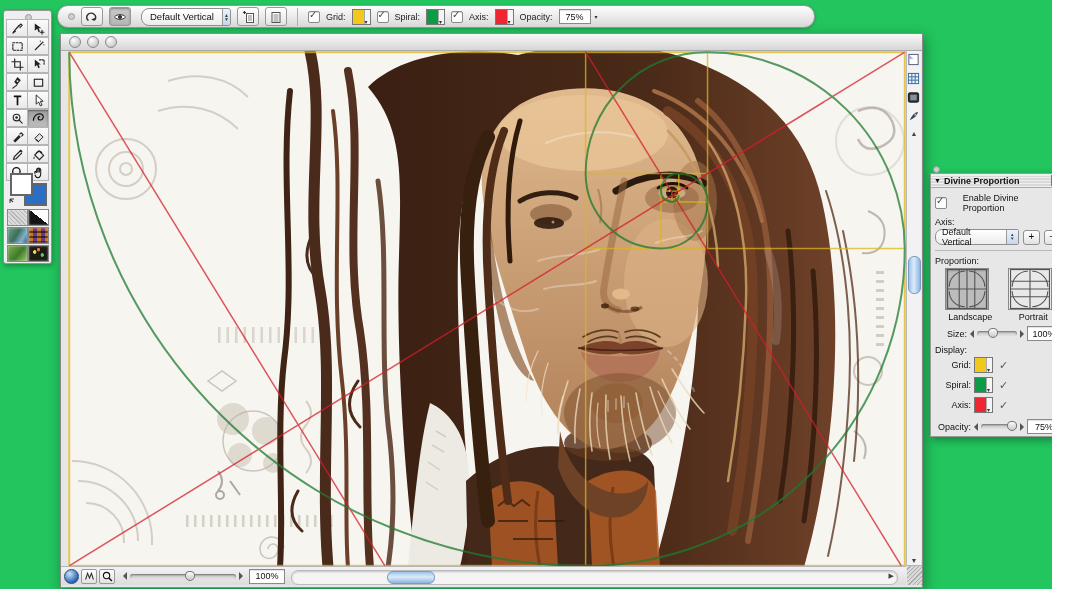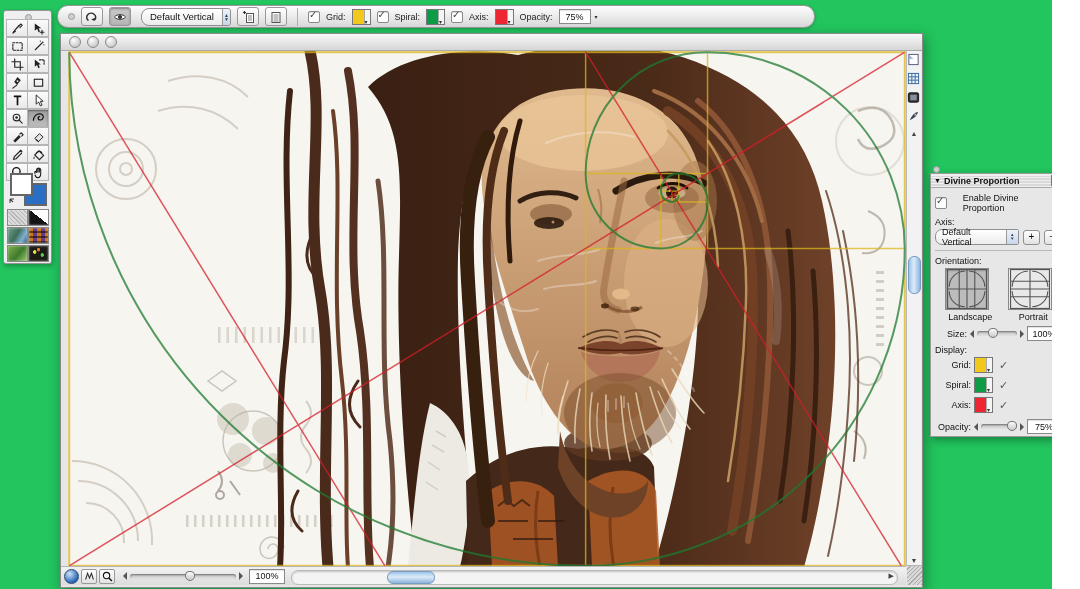--- a/index.html
+++ b/index.html
@@ -550,21 +550,21 @@
         <span class="stepper" style="width:12px;height:14px;margin-left:auto;border-left:1px solid #9a9a9a;background:linear-gradient(#eef3fa,#c7d6ea);display:flex;flex-direction:column;align-items:center;justify-content:center;font-size:4.5px;line-height:4px;color:#345;">
             <span>▲</span>
             <span>▼</span>
           </span>
       </div>
       <div class="pbtn">+</div>
       <div class="pbtn">−</div>
     </div>
     <div class="hr"></div>
     <div class="prow" style="padding-bottom:0;">
-        <span>Orientation:</span>
+        <span>Proportion:</span>
       </div>
     <div class="prow" style="justify-content:space-around;">
       <svg class="orthumb sel" viewBox="0 0 36 36">
         <g stroke="#555" fill="none" stroke-width="1">
           <rect x="0.5" y="0.5" width="35" height="35"></rect>
             <path d="M18,0 V36 M0,18 H36 M11,0 V36 M25,0 V36"></path>
           <path d="M2,16 A14,14 0 0 1 16,2 M20,2 A14,14 0 0 1 34,16 M2,20 A14,14 0 0 0 16,34 M20,34 A14,14 0 0 0 34,20"></path>
         </g>
       </svg>
       <svg class="orthumb" viewBox="0 0 36 36">

